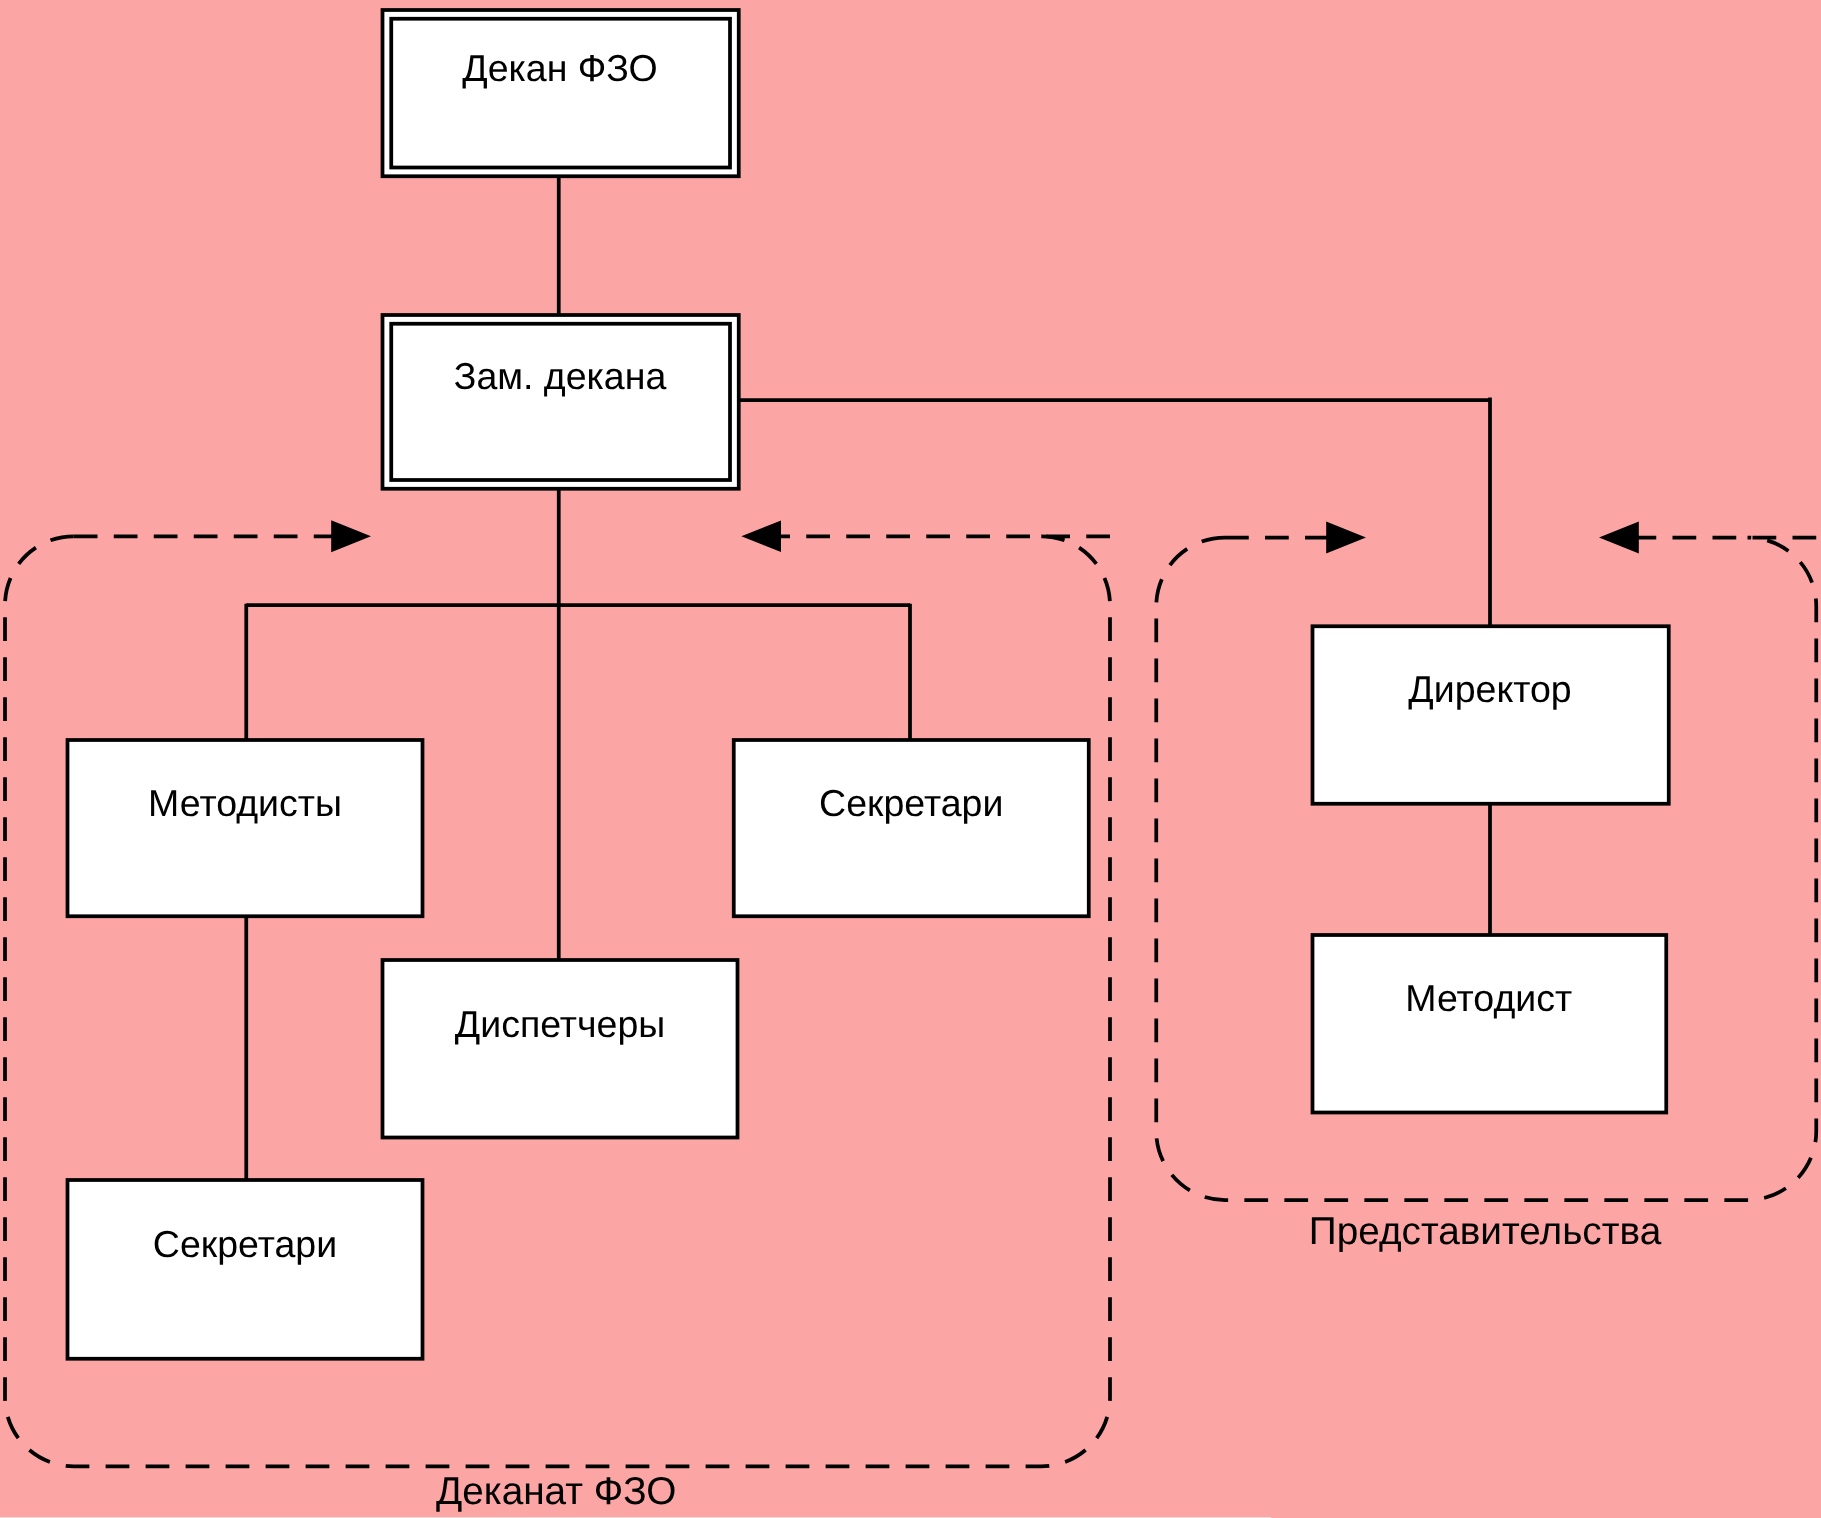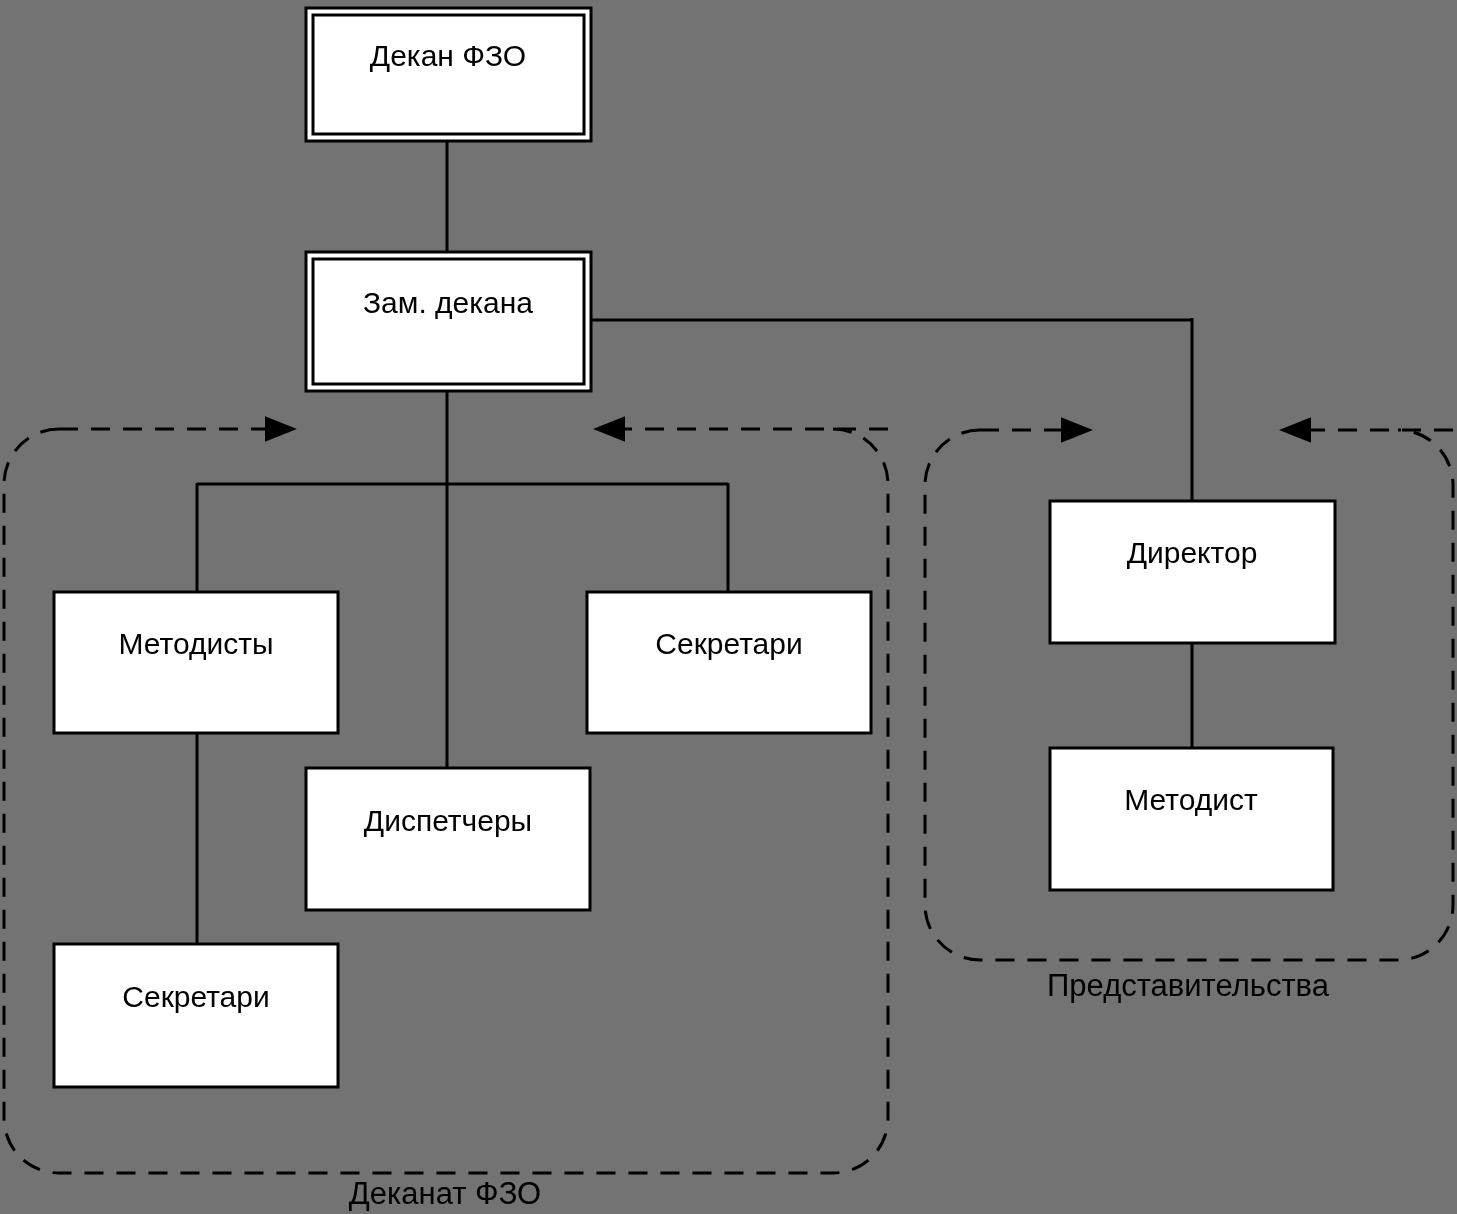--- a/index.html
+++ b/index.html
@@ -7,21 +7,21 @@
     padding: 0;
     background: #ffffff;
     width: 1457px;
     height: 1214px;
     overflow: hidden;
   }
   .canvas-wrap {
     position: relative;
     width: 1457px;
     height: 1214px;
-    background: #737373;
+    background: #fca5a5;
   }
   svg {
     display: block;
   }
   .node-box {
     fill: #ffffff;
     stroke: #000000;
     stroke-width: 3;
   }
   .node-box-inner {

